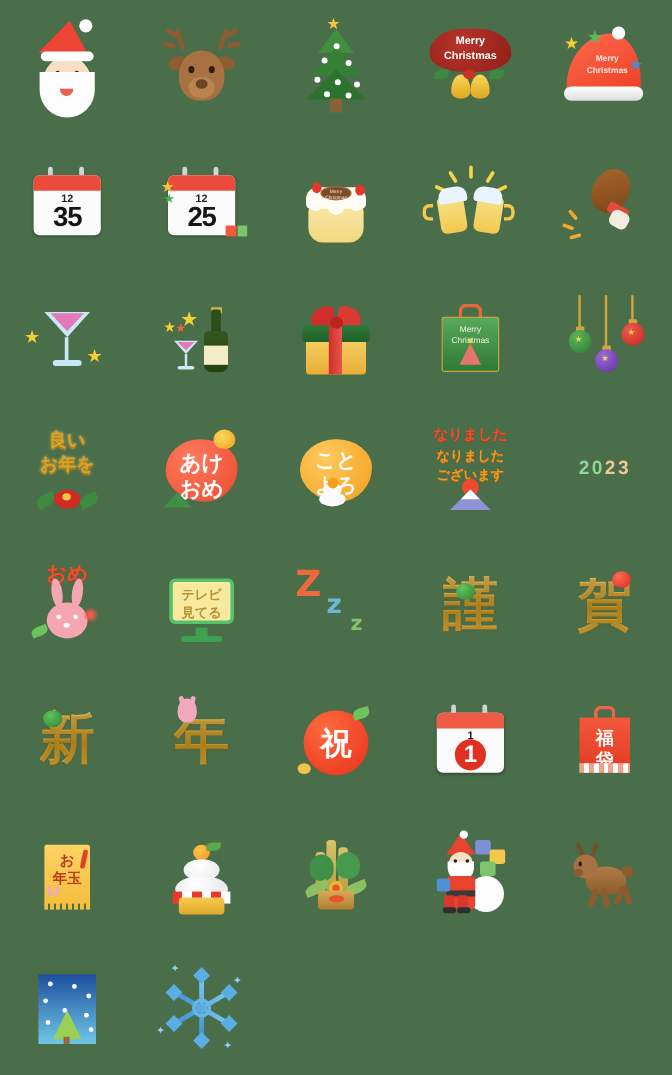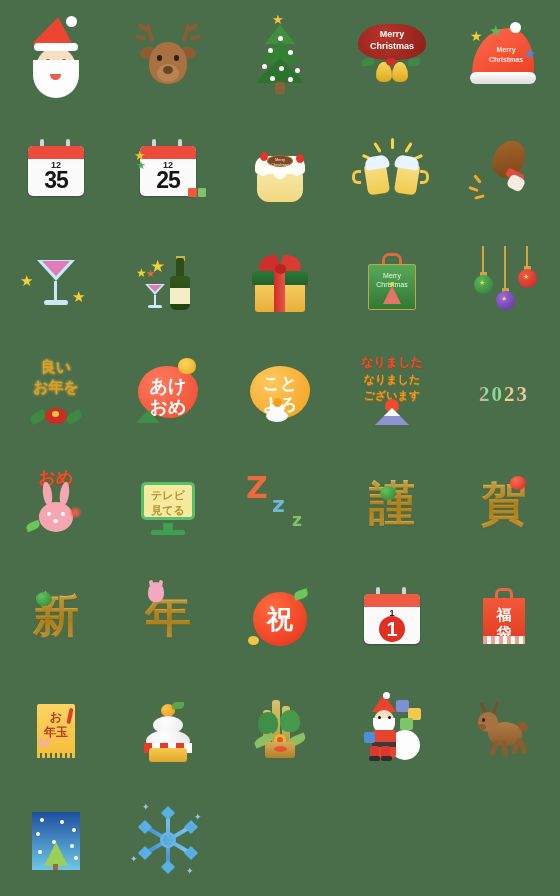--- a/index.html
+++ b/index.html
@@ -156,21 +156,21 @@
   .blob-org { width: 60px; height: 52px; background: radial-gradient(circle at 35% 30%, #ffc95d, #f2a01e); border-radius: 50% 50% 45% 55% / 48% 45% 55% 52%; top: 16px; left: 12px; }
   .pine { width: 0; height: 0; border-left: 12px solid transparent; border-right: 12px solid transparent; border-bottom: 13px solid #3f8f46; top: 60px; left: 10px; }
   .mochi { width: 22px; height: 12px; background: #fbfbfb; border-radius: 50%; top: 60px; left: 28px; }
   .mochi2 { width: 16px; height: 10px; background: #fdfdfd; border-radius: 50%; top: 53px; left: 31px; }
   .fuji { width: 0; height: 0; border-left: 17px solid transparent; border-right: 17px solid transparent; border-bottom: 17px solid #8e93d6; top: 58px; left: 25px; }
   .fuji-snow { width: 0; height: 0; border-left: 8px solid transparent; border-right: 8px solid transparent; border-bottom: 8px solid #fff; top: 58px; left: 34px; }
   .sun { width: 14px; height: 14px; background: #ef4a30; border-radius: 50%; top: 49px; left: 35px; }
 
   
   .hny { font-size: 13px; font-weight: bold; letter-spacing: 1px; line-height: 15px; font-family: "DejaVu Sans", sans-serif; }
-  .y2023 { font-size: 21px; font-weight: bold; letter-spacing: 2px; font-family: Liberation Serif, serif; }
+  .y2023 { font-size: 16px; font-weight: bold; letter-spacing: 2px; font-family: Liberation Sans, sans-serif; }
 
   
   .bun-head { width: 34px; height: 30px; background: #f6a6b0; border-radius: 50%; top: 40px; left: 25px; }
   .bun-ear { width: 9px; height: 24px; background: #f6a6b0; border-radius: 50%; top: 20px; }
   .bun-eye { width: 4px; height: 4px; background: #fff; border-radius: 50%; top: 50px; }
   .bun-nose { width: 5px; height: 4px; background: #fff; border-radius: 50%; top: 57px; left: 39px; }
   .bun-cheek { width: 13px; height: 13px; background: radial-gradient(circle, #ef5b4a 20%, rgba(239,91,74,0) 72%); border-radius: 50%; top: 44px; left: 55px; }
 
   
   .tv-screen { width: 54px; height: 38px; background: #f7ea9f; border: 3px solid #57c06a; border-radius: 5px; top: 20px; left: 15px; }

